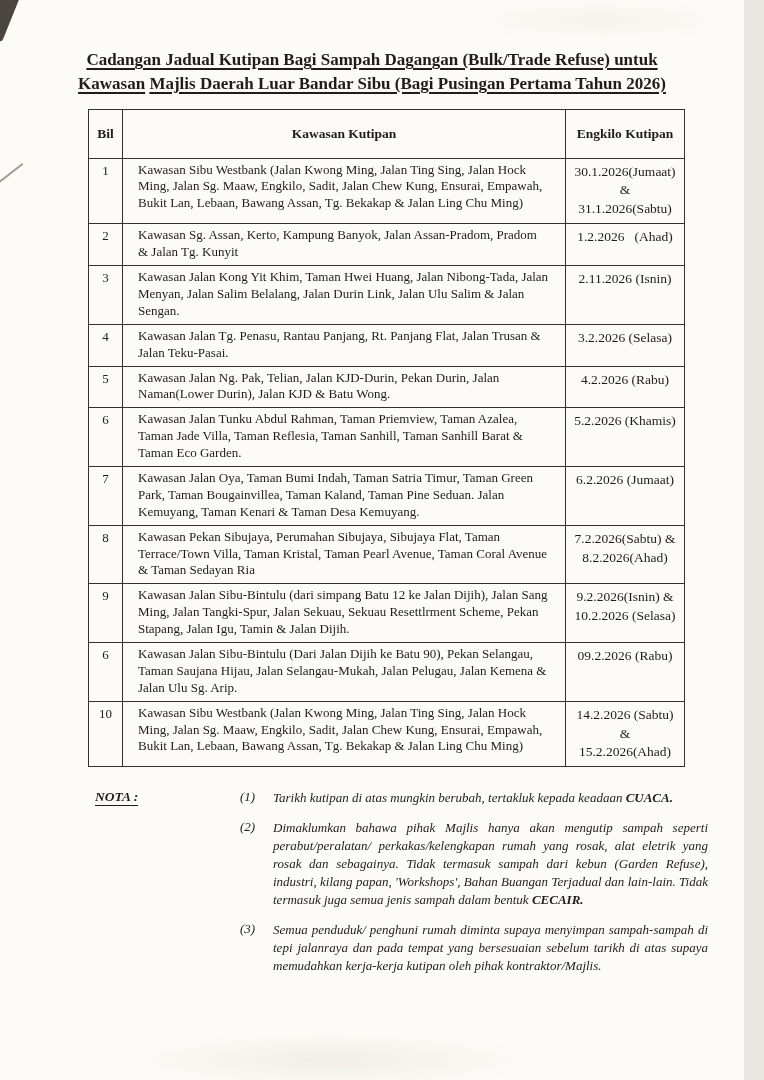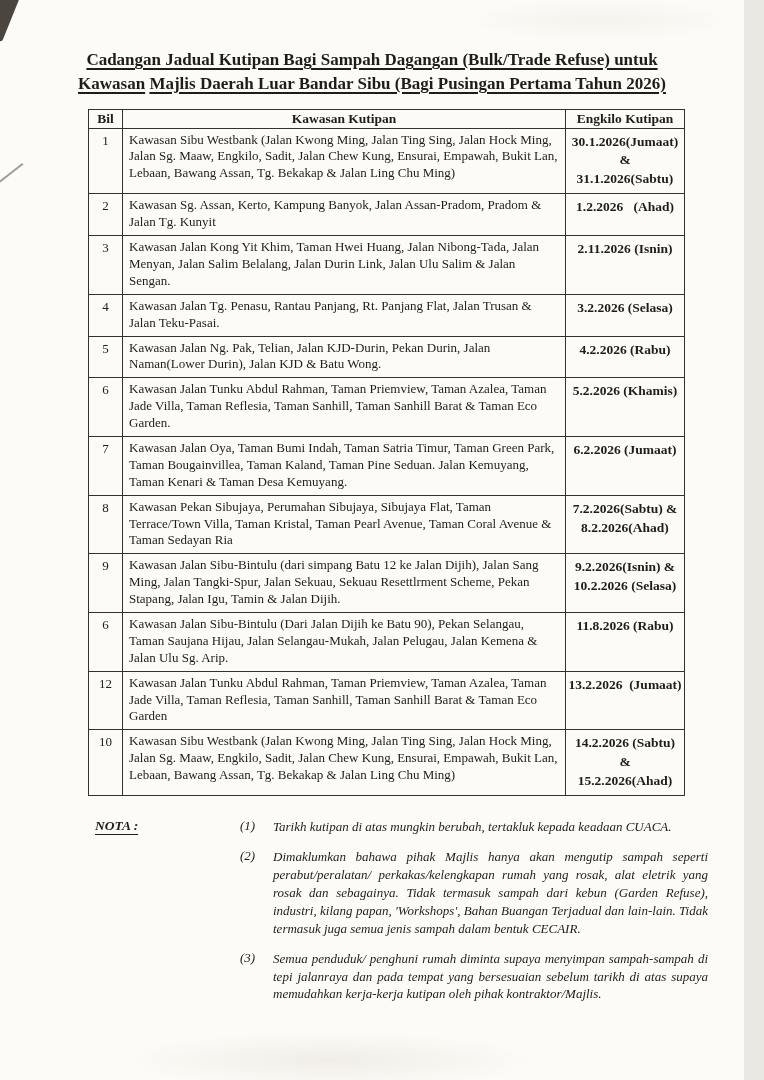--- a/index.html
+++ b/index.html
@@ -49,42 +49,42 @@
     width: 596px;
     border-collapse: collapse;
     table-layout: fixed;
   }
   table.schedule th, table.schedule td {
     border: 1.5px solid #35312b;
   }
   table.schedule th {
     font-size: 13.5px;
     font-weight: bold;
-    padding: 1px 2px;
+    padding: 16px 2px;
     text-align: center;
   }
   col.c-bil { width: 34px; }
   col.c-kaw { width: 443px; }
   col.c-tar { width: 119px; }
   td.bil {
     text-align: center;
     vertical-align: top;
     font-size: 13px;
     padding-top: 4px;
   }
   td.kaw {
     font-size: 13px;
     line-height: 1.3;
-    padding: 3px 6px 4px;
+    padding: 3px 15px 4px;
     vertical-align: top;
     border-radius: 9px;
   }
   td.tar {
     font-size: 13.5px;
-    font-weight: bold;
+    font-weight: normal;
     text-align: center;
     vertical-align: top;
     padding: 4px 2px;
     white-space: pre-line;
     line-height: 1.4;
   }
   .notes {
     display: flex;
     margin: 22px 0 0 95px;
     font-size: 13px;
@@ -101,21 +101,21 @@
   .note-items { width: 468px; }
   .note {
     display: flex;
     margin-bottom: 12px;
   }
   .note .marker { flex: none; width: 33px; }
   .note .note-text {
     text-align: justify;
     line-height: 1.38;
   }
-  .note .note-bold { font-weight: normal; }
+  .note .note-bold { font-weight: bold; }
 </style>
 </head>
 <body>
 
 <div class="page">
   <div class="corner-mark"></div>
   <div class="scratch"></div>
 
   <h1 class="title">
     <span class="t-line">Cadangan Jadual Kutipan Bagi Sampah Dagangan (Bulk/Trade Refuse) untuk Kawasan</span>
@@ -181,26 +181,21 @@
       </tr>
       <tr>
         <td class="bil">9</td>
         <td class="kaw">Kawasan Jalan Sibu-Bintulu (dari simpang Batu 12 ke Jalan Dijih), Jalan Sang Ming, Jalan Tangki-Spur, Jalan Sekuau, Sekuau Resettlrment Scheme, Pekan Stapang, Jalan Igu, Tamin &amp; Jalan Dijih.</td>
         <td class="tar">9.2.2026(Isnin) &amp;
 10.2.2026 (Selasa)</td>
       </tr>
       <tr>
         <td class="bil">6</td>
         <td class="kaw">Kawasan Jalan Sibu-Bintulu (Dari Jalan Dijih ke Batu 90), Pekan Selangau, Taman Saujana Hijau, Jalan Selangau-Mukah, Jalan Pelugau, Jalan Kemena &amp; Jalan Ulu Sg. Arip.</td>
-        <td class="tar">11.8.2026 (Rabu)</td>
-      </tr>
-      <tr>
-        <td class="bil">12</td>
-        <td class="kaw">Kawasan Jalan Tunku Abdul Rahman, Taman Priemview, Taman Azalea, Taman Jade Villa, Taman Reflesia, Taman Sanhill, Taman Sanhill Barat &amp; Taman Eco Garden</td>
-        <td class="tar">13.2.2026&nbsp; (Jumaat)</td>
+        <td class="tar">09.2.2026 (Rabu)</td>
       </tr>
       <tr>
         <td class="bil">10</td>
         <td class="kaw">Kawasan Sibu Westbank (Jalan Kwong Ming, Jalan Ting Sing, Jalan Hock Ming, Jalan Sg. Maaw, Engkilo, Sadit, Jalan Chew Kung, Ensurai, Empawah, Bukit Lan, Lebaan, Bawang Assan, Tg. Bekakap &amp; Jalan Ling Chu Ming)</td>
         <td class="tar">14.2.2026 (Sabtu)
 &amp;
 15.2.2026(Ahad)</td>
       </tr>
     </tbody>
   </table>

